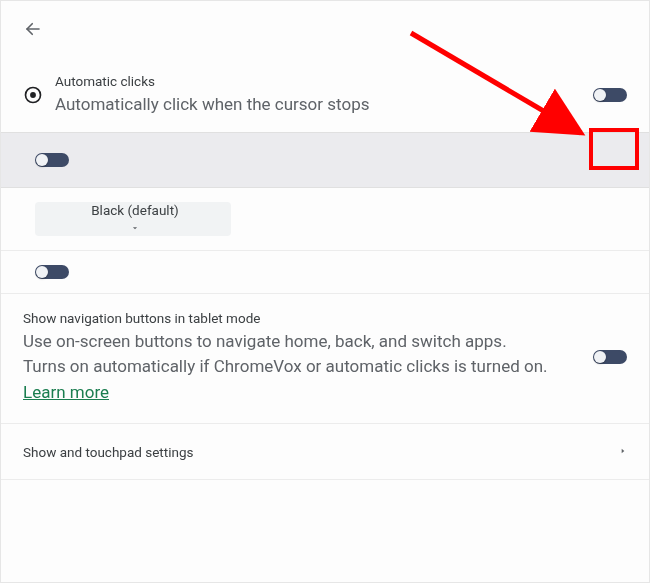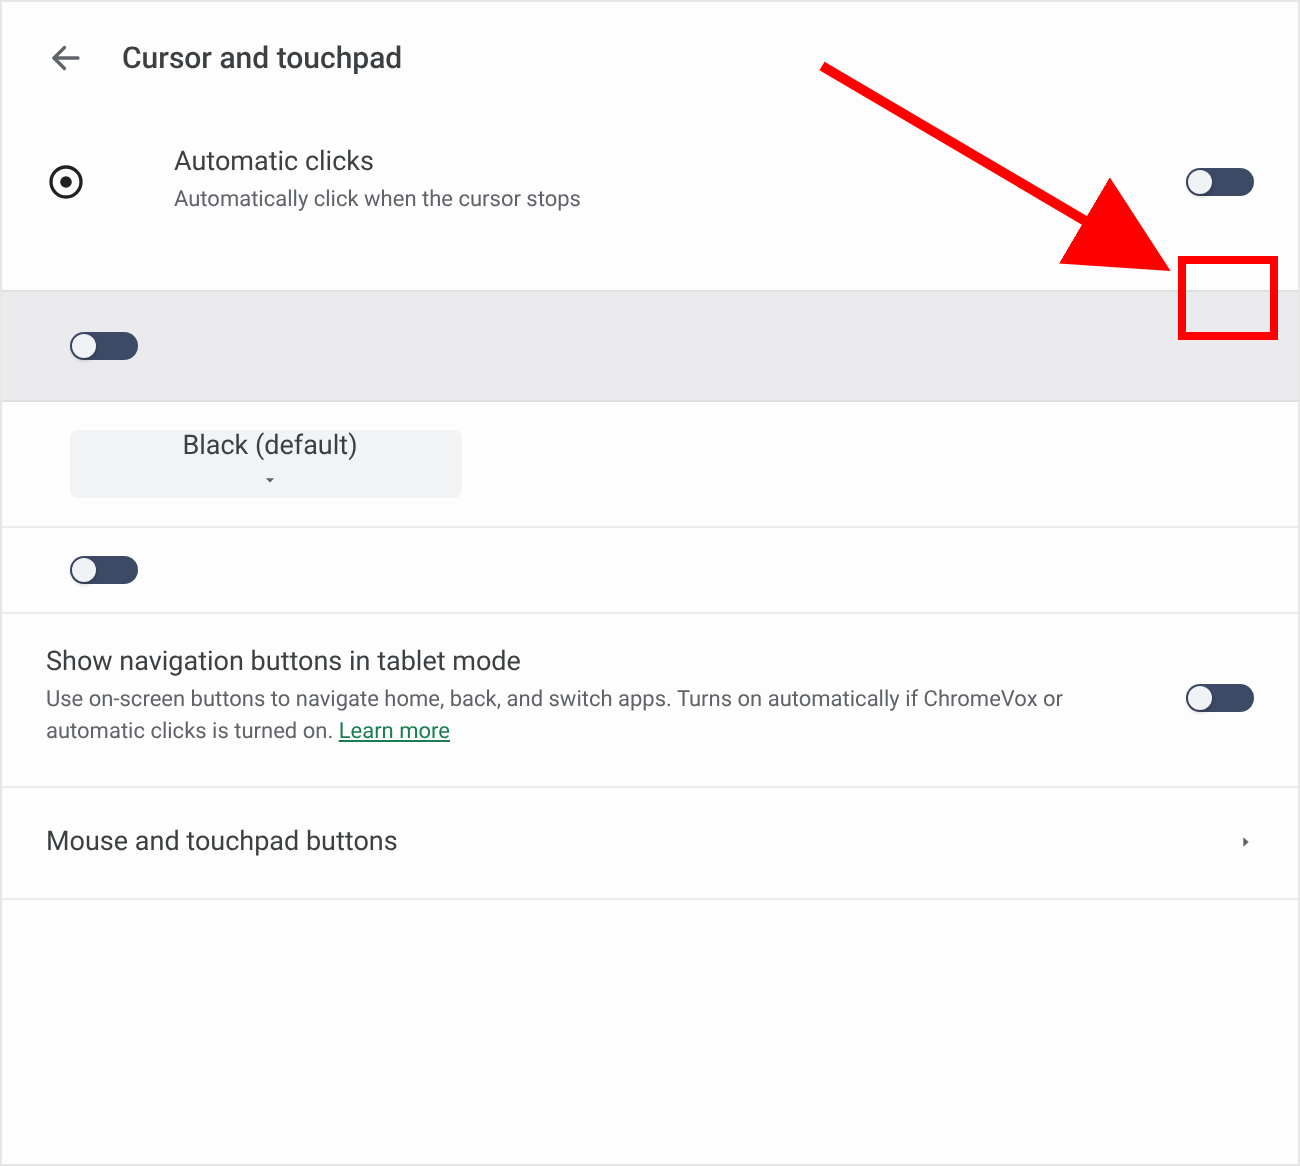--- a/index.html
+++ b/index.html
@@ -27,24 +27,24 @@
     border-bottom: 1px solid #ececec;
   }
   .row.no-border { border-bottom: none; }
   .row .icon-slot {
     width: 32px;
     display: flex; align-items: center; justify-content: flex-start;
     color: #3c4043;
   }
   .row .text-slot { flex: 1; }
   .row .label { font-size: 13.5px; color: #3c4043; }
-  .row .sublabel { font-size: 11px; color: #5f6368; margin-top: 3px; line-height: 1.5; }
+  .row .sublabel { font-size: 17px; color: #5f6368; margin-top: 3px; line-height: 1.5; }
   .row .control-slot { display: flex; align-items: center; padding-left: 12px; }
 
-  .row.auto-clicks { padding-top: 22px; padding-bottom: 36px; gap: 32px; }
+  .row.auto-clicks { padding-top: 22px; padding-bottom: 14px; }
 
   .row.highlighted {
     background: #ebebee;
     border-top: 1px solid #e0e0e0;
     border-bottom: 1px solid #e0e0e0;
     padding-top: 20px; padding-bottom: 20px;
   }
 
   
   .toggle {
@@ -101,21 +101,20 @@
 </head>
 <body>
 
 <div class="header">
   <div class="back-btn">
     <svg width="18" height="18" viewBox="0 0 24 24" fill="none" stroke="currentColor" stroke-width="2.2" stroke-linecap="round" stroke-linejoin="round">
         <line x1="20" y1="12" x2="4" y2="12"></line>
         <polyline points="11 5 4 12 11 19"></polyline>
       </svg>
   </div>
-  <div class="title">Cursor and touchpad</div>
 </div>
 
 <div class="row auto-clicks no-border">
   <div class="icon-slot">
     <svg width="20" height="20" viewBox="0 0 24 24">
         <circle cx="12" cy="12" r="9" fill="none" stroke="#202124" stroke-width="2"></circle>
         <circle cx="12" cy="12" r="3.5" fill="#202124"></circle>
       </svg>
   </div>
   <div class="text-slot">
@@ -167,21 +166,21 @@
   </div>
   <div class="control-slot">
     <div class="toggle">
         <div class="knob"></div>
       </div>
   </div>
 </div>
 
 <div class="row linkrow">
   <div class="text-slot">
-    <div class="label">Mouse and touchpad buttons</div>
+    <div class="label">Show and touchpad settings</div>
   </div>
   <div class="control-slot">
     <span class="caret-right">
       <svg width="8" height="12" viewBox="0 0 24 24" fill="currentColor">
           <path d="M8 5l8 7-8 7z"></path>
         </svg>
     </span>
   </div>
 </div>
 

